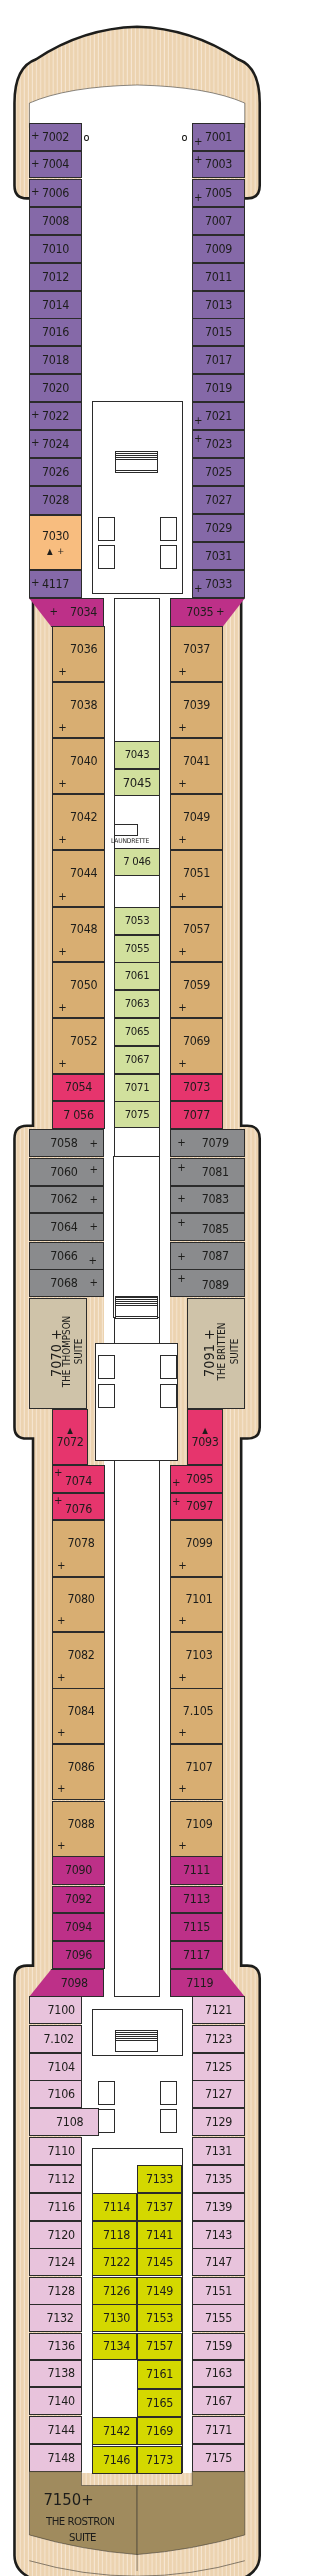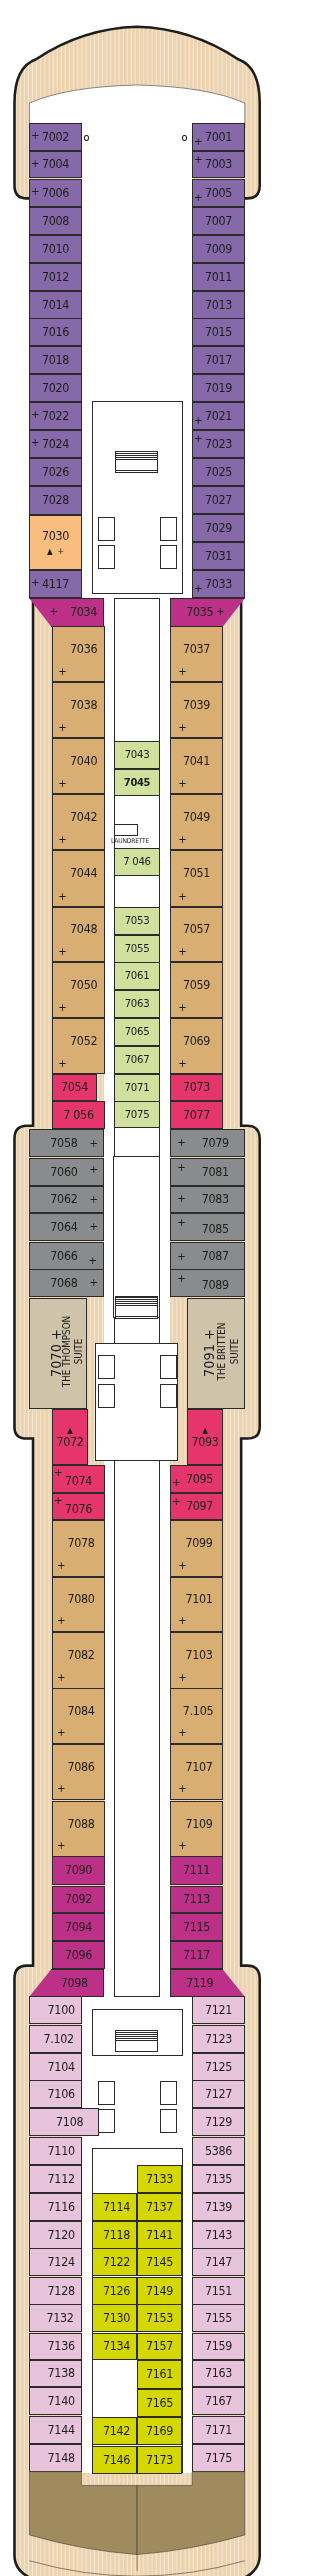--- a/index.html
+++ b/index.html
@@ -225,21 +225,21 @@
       <span class="plus" style="left:5.2px;bottom:4.1px;">+</span>
     </div>
   <div class="cabin c-tan" style="left:52px;top:962px;width:53px;height:56px;">
       <span class="num" style="margin-left:10.3px;margin-top:-10.3px;">7050</span>
       <span class="plus" style="left:5.2px;bottom:4.1px;">+</span>
     </div>
   <div class="cabin c-tan" style="left:52px;top:1018px;width:53px;height:56px;">
       <span class="num" style="margin-left:10.3px;margin-top:-10.3px;">7052</span>
       <span class="plus" style="left:5.2px;bottom:4.1px;">+</span>
     </div>
-  <div class="cabin c-red" style="left:52px;top:1074px;width:45px;height:27px;">
+  <div class="cabin c-red" style="left:52px;top:1074px;width:53px;height:27px;">
       <span class="num">7054</span>
     </div>
   <div class="cabin c-red" style="left:52px;top:1101px;width:53px;height:28px;">
       <span class="num">7 056</span>
     </div>
 
   <div class="cabin c-tan" style="left:170px;top:626px;width:53px;height:56px;">
       <span class="num" style="margin-top:-10.3px;">7037</span>
       <span class="plus" style="left:7.2px;bottom:4.1px;">+</span>
     </div>
@@ -274,21 +274,21 @@
   <div class="cabin c-red" style="left:170px;top:1074px;width:53px;height:27px;">
       <span class="num">7073</span>
     </div>
   <div class="cabin c-red" style="left:170px;top:1101px;width:53px;height:28px;">
       <span class="num">7077</span>
     </div>
 
   <div class="cabin c-green" style="left:114px;top:741px;width:46px;height:28px;font-size:11.3px;">
       <span class="num">7043</span>
     </div>
-  <div class="cabin c-green" style="left:114px;top:769px;width:46px;height:27px;font-size:11px;font-weight:bold;">
+  <div class="cabin c-green" style="left:114px;top:769px;width:46px;height:27px;font-size:13px;">
       <span class="num">7045</span>
     </div>
   <div class="area" style="left:114px;top:824px;width:24px;height:12.4px;"></div>
   <span class="label-small" style="left:111px;top:837px;">LAUNDRETTE</span>
   <div class="cabin c-green" style="left:114px;top:848px;width:46px;height:28px;font-size:11.3px;">
       <span class="num">7 046</span>
     </div>
   <div class="cabin c-green" style="left:114px;top:907px;width:46px;height:28px;font-size:11.3px;">
       <span class="num">7053</span>
     </div>
@@ -543,21 +543,21 @@
   <div class="cabin c-pink" style="left:192px;top:2053px;width:53px;height:28px;">
       <span class="num">7125</span>
     </div>
   <div class="cabin c-pink" style="left:192px;top:2080px;width:53px;height:28px;">
       <span class="num">7127</span>
     </div>
   <div class="cabin c-pink" style="left:192px;top:2108px;width:53px;height:28px;">
       <span class="num">7129</span>
     </div>
   <div class="cabin c-pink" style="left:192px;top:2137px;width:53px;height:28px;">
-      <span class="num">5386</span>
+      <span class="num">7131</span>
     </div>
   <div class="cabin c-pink" style="left:192px;top:2165px;width:53px;height:28px;">
       <span class="num">7135</span>
     </div>
   <div class="cabin c-pink" style="left:192px;top:2193px;width:53px;height:28px;">
       <span class="num">7139</span>
     </div>
   <div class="cabin c-pink" style="left:192px;top:2221px;width:53px;height:28px;">
       <span class="num">7143</span>
     </div>
@@ -642,15 +642,20 @@
     </div>
   <div class="cabin c-lime" style="left:137px;top:2446px;width:45px;height:28px;">
       <span class="num">7173</span>
     </div>
 
   <svg style="position:absolute;left:0;top:0" width="335" height="2604" viewBox="0 0 650 5054">
     <path d="M57,4797 L158,4797 L158,4824 L266,4824 L266,4958 Q160,4950 57,4920 Z" fill="#a08b5e" stroke="#2b2b2b" stroke-width="1"></path>
     <path d="M266,4824 L373,4824 L373,4797 L475,4797 L475,4920 Q372,4950 266,4958 Z" fill="#a08b5e" stroke="#2b2b2b" stroke-width="1"></path>
     <line x1="266" y1="4958" x2="266" y2="4990" stroke="#2b2b2b" stroke-width="1"></line>
   </svg>
+  <div style="position:absolute;left:29px;top:2485px;width:108px;height:67px;">
+    <span style="position:absolute;left:14.4px;top:5.2px;font-size:16.5px;color:#1d1d1b;">7150+</span>
+    <span style="position:absolute;left:17px;top:30px;font-size:11.3px;color:#1d1d1b;letter-spacing:-0.5px;">THE ROSTRON</span>
+    <span style="position:absolute;left:40px;top:46px;font-size:11.3px;color:#1d1d1b;letter-spacing:-0.5px;">SUITE</span>
+  </div>
 
 </div>
 
 
 </body></html>

